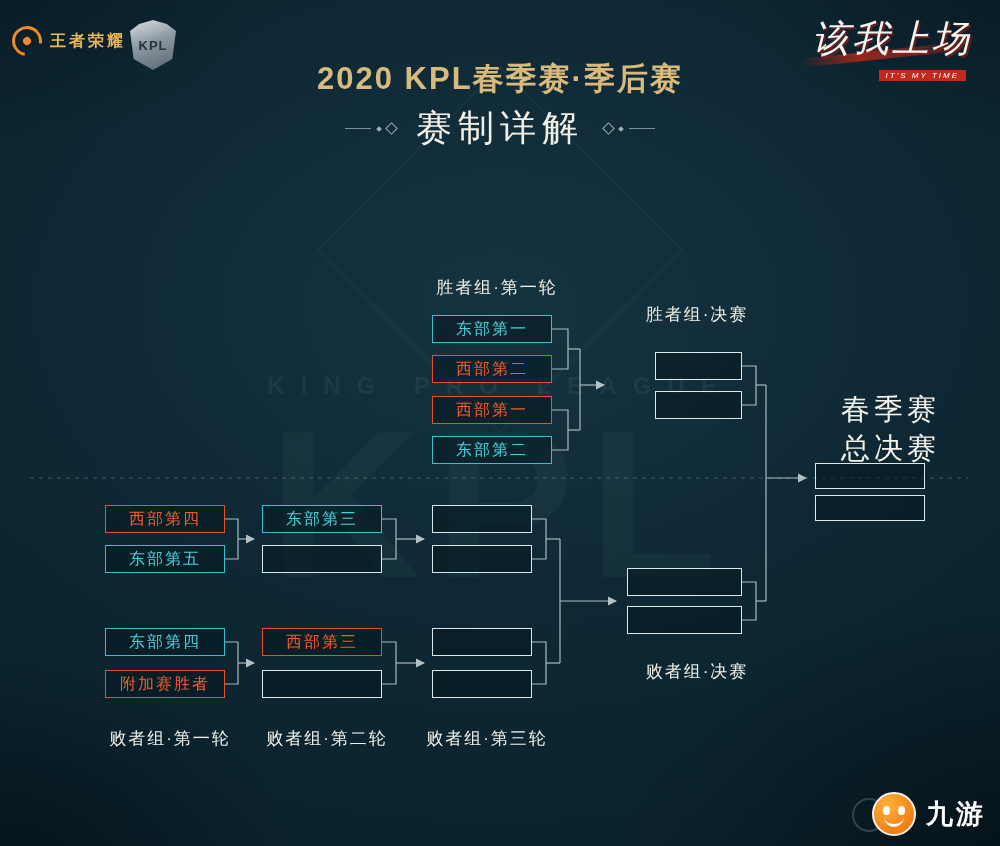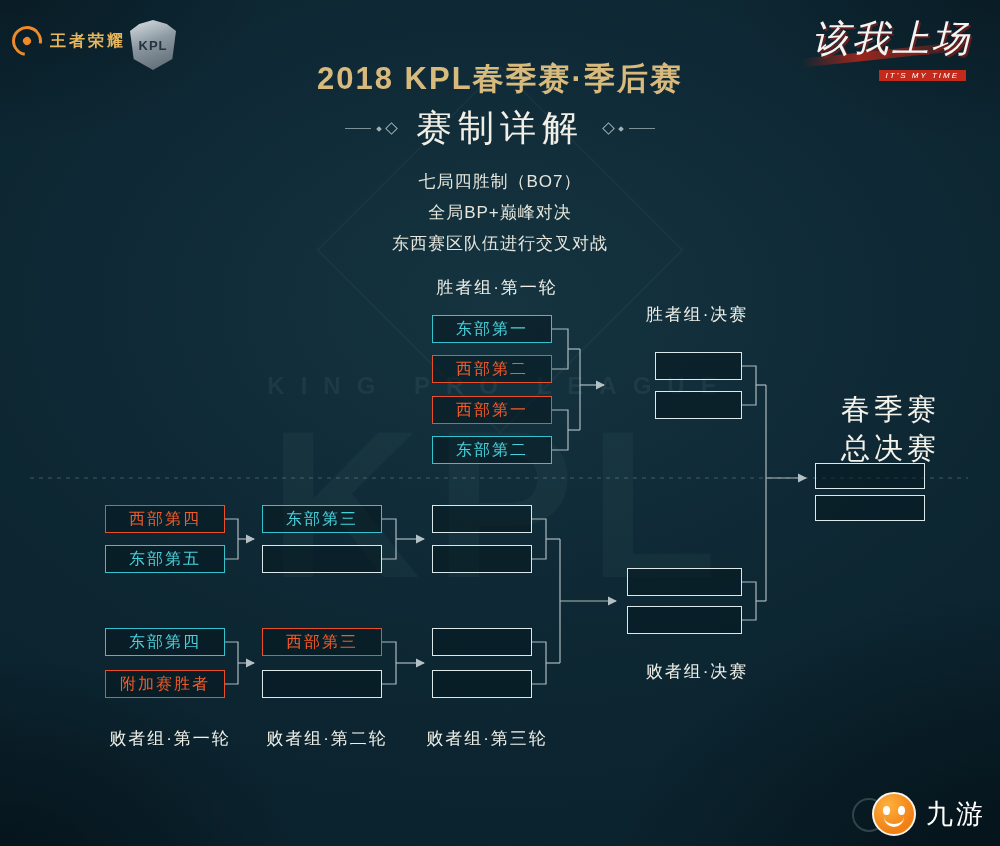--- a/index.html
+++ b/index.html
@@ -92,21 +92,21 @@
   .brand { position:absolute; right:14px; bottom:10px; display:flex; align-items:center; gap:10px; }
   .brand-ring { position:absolute; left:-20px; top:6px; width:34px; height:34px;
     border-radius:50%; border:2px solid rgba(255,255,255,.18); }
   .smiley { width:44px; height:44px; border-radius:50%; position:relative;
     background:radial-gradient(circle at 35% 28%, #ffb13d, #f07f14 70%);
     border:2px solid #f8f4ec; }
   .smiley .eye { position:absolute; width:7px; height:9px; background:#fff; border-radius:50%; top:12px; }
   .smiley .eye.l { left:9px; } .smiley .eye.r { right:9px; }
   .smiley .smile { position:absolute; left:10px; right:10px; bottom:7px; height:12px;
     border-bottom:3px solid #fff; border-radius:0 0 12px 12px; }
-  .brand-text { font-size:27px; font-weight:normal; color:#fff; letter-spacing:3px;text-align:center; }
+  .brand-text { font-size:27px; font-weight:bold; color:#fff; letter-spacing:3px;text-align:center; }
 </style>
 </head>
 <body>
 
 <div class="stage">
 
   <div class="wm-shield"></div>
   <div class="wm-league">KING PRO LEAGUE</div>
   <div class="wm-kpl">KPL</div>
   <div class="vignette"></div>
@@ -118,38 +118,33 @@
   <div class="kpl-shield">
     <span class="kpl-txt">KPL</span>
   </div>
 
   <div class="slogan">
     <div class="slogan-slash"></div>
     <div class="slogan-main">该我上场</div>
     <span class="slogan-sub">IT'S MY TIME</span>
   </div>
 
-  <div class="title">2018 KPL春季赛·季后赛</div>
+  <div class="title">2020 KPL春季赛·季后赛</div>
   <div class="subtitle-row">
     <div class="orn">
       <div class="line"></div>
         <div class="dot"></div>
         <div class="diamond"></div>
     </div>
     <div class="subtitle">赛制详解</div>
     <div class="orn">
       <div class="diamond"></div>
         <div class="dot"></div>
         <div class="line"></div>
     </div>
-  </div>
-  <div class="rules">
-    <div>七局四胜制（BO7）</div>
-    <div>全局BP+巅峰对决</div>
-    <div>东西赛区队伍进行交叉对战</div>
   </div>
 
   <svg class="connectors" width="1000" height="846" viewBox="0 0 1000 846">
     <defs>
       <marker id="arw" viewBox="0 0 8 8" refX="7" refY="4" markerWidth="8" markerHeight="8" orient="auto">
         <path d="M0 0 L8 4 L0 8 Z" fill="#c7d2d5"></path>
       </marker>
     </defs>
     <g stroke="#c0cccf" stroke-width="1.2" fill="none" opacity="0.9">
       <path d="M30 478 H968" stroke-dasharray="4 5" opacity="0.35"></path>

